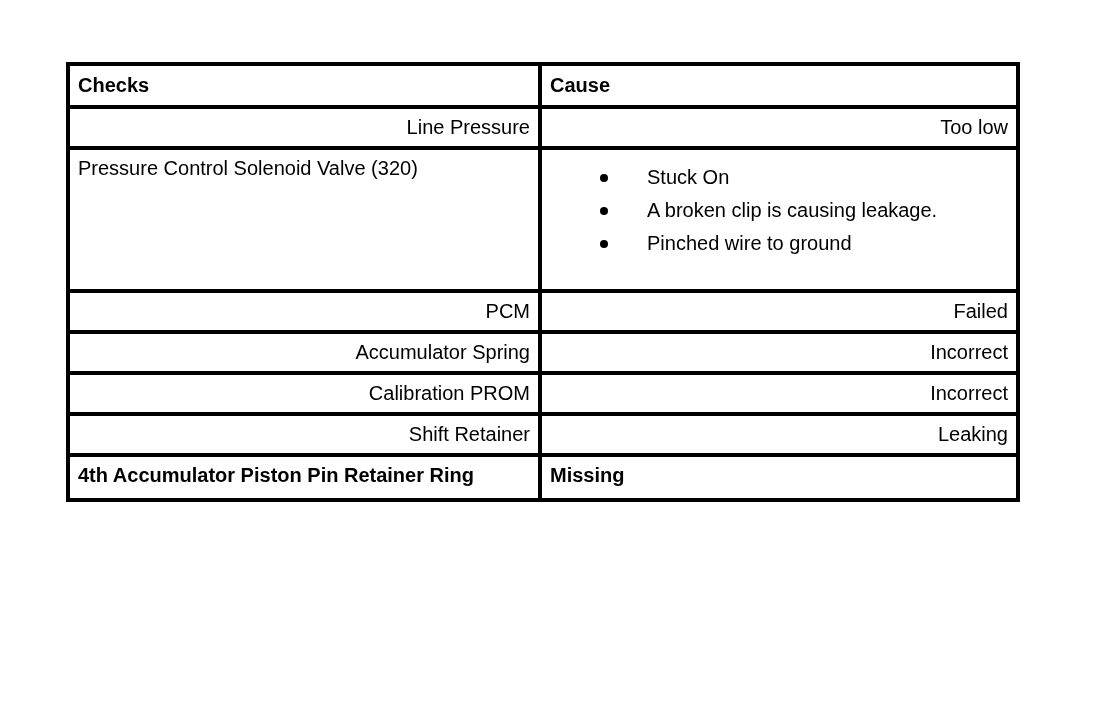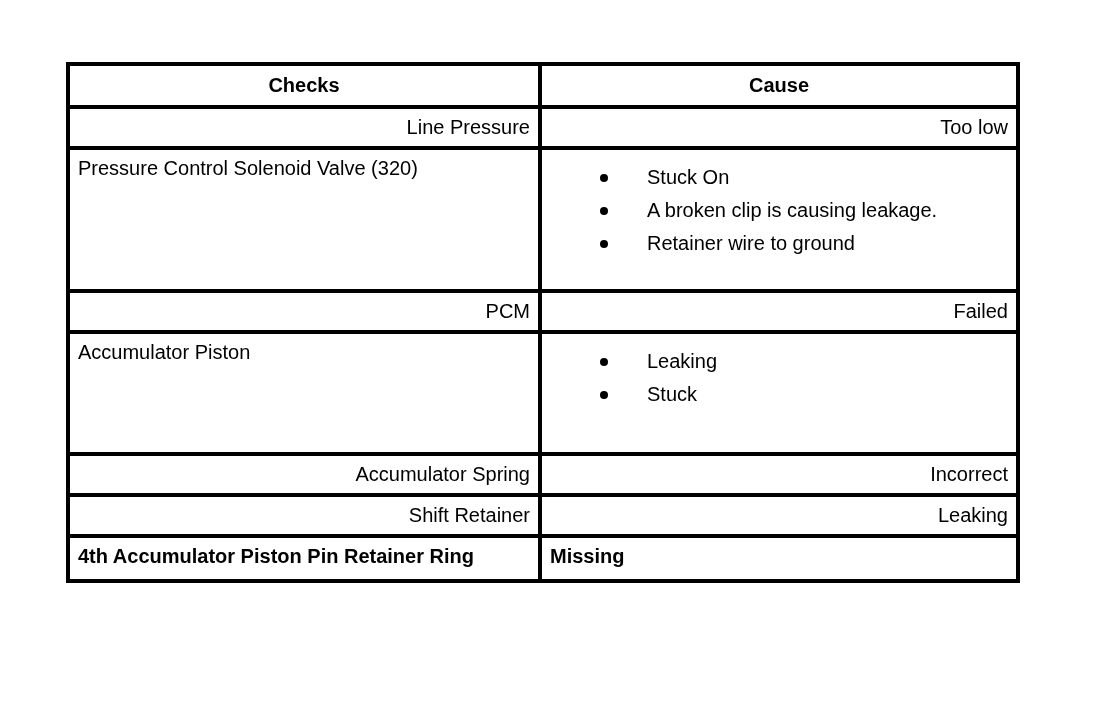--- a/index.html
+++ b/index.html
@@ -30,21 +30,21 @@
   table.diag td {
     border: 4px solid #000000;
     vertical-align: top;
     padding: 5px 8px;
     font-size: 20px;
     line-height: 1.35;
     overflow: hidden;
   }
   table.diag th {
     font-weight: bold;
-    text-align: center;
+    text-align: left;
     padding-top: 6px;
     padding-bottom: 6px;
   }
   tr.r-header { height: 40px; }
   tr.r-short  { height: 40px; text-align: right; }
   tr.r-tall1  { height: 143px; }
   tr.r-tall2  { height: 122px; }
   tr.r-last   { height: 45px; font-weight: bold; }
   ul.bullets {
     list-style: none;
@@ -88,45 +88,40 @@
         <td>Line Pressure</td>
         <td>Too low</td>
       </tr>
 
       <tr class="r-tall1">
         <td>Pressure Control Solenoid Valve (320)</td>
         <td>
           <ul class="bullets">
             <li>Stuck On</li>
             <li>A broken clip is causing leakage.</li>
-            <li>Retainer wire to ground</li>
+            <li>Pinched wire to ground</li>
           </ul>
         </td>
       </tr>
 
       <tr class="r-short">
         <td>PCM</td>
         <td>Failed</td>
       </tr>
 
-      <tr class="r-tall2">
-        <td>Accumulator Piston</td>
-        <td>
-          <ul class="bullets">
-            <li>Leaking</li>
-            <li>Stuck</li>
-          </ul>
-        </td>
-      </tr>
 
       <tr class="r-short">
         <td>Accumulator Spring</td>
         <td>Incorrect</td>
       </tr>
 
+      <tr class="r-short">
+        <td>Calibration PROM</td>
+        <td>Incorrect</td>
+      </tr>
 
 
       <tr class="r-short">
         <td>Shift Retainer</td>
         <td>Leaking</td>
       </tr>
 
       <tr class="r-last">
         <td>4th Accumulator Piston Pin Retainer Ring</td>
         <td>Missing</td>

